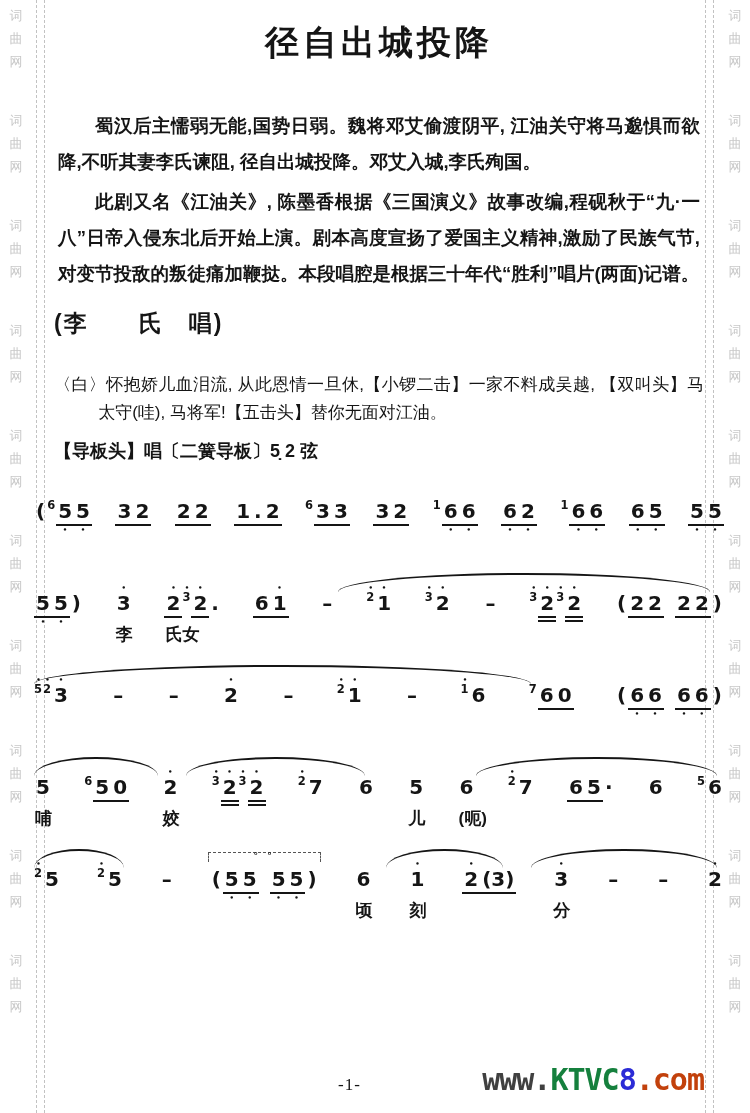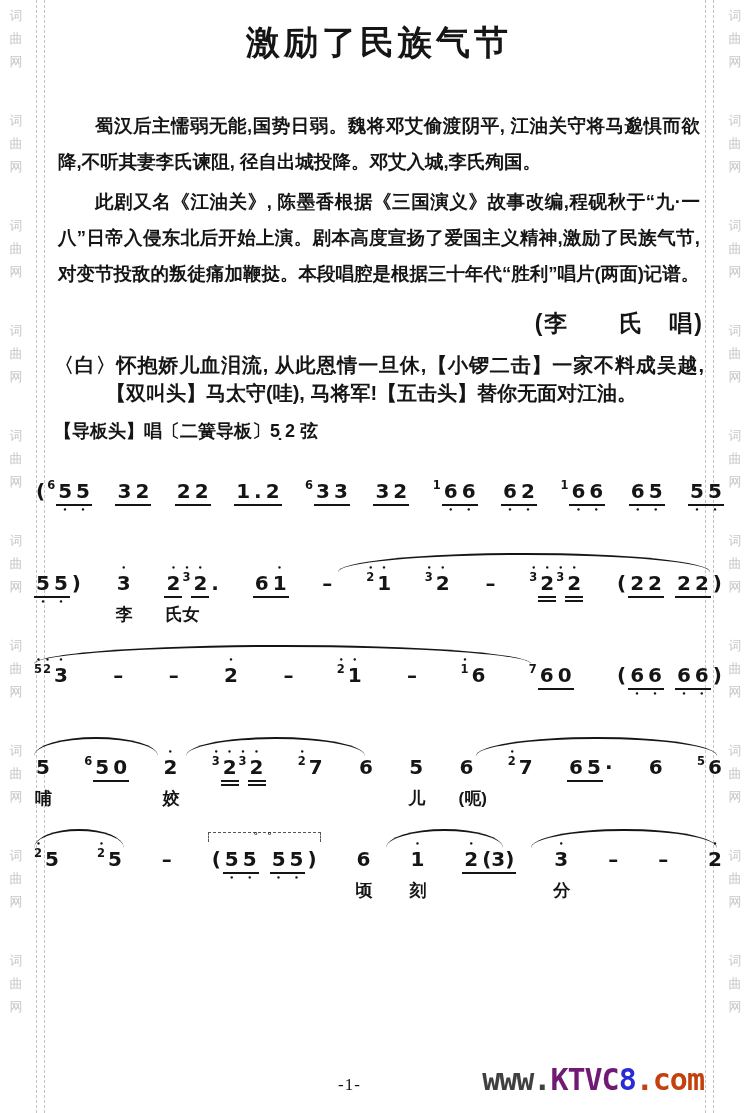--- a/index.html
+++ b/index.html
@@ -17,22 +17,22 @@
   .wmgap{height:36px;}
   
   .content{position:absolute;left:54px;right:46px;top:0;}
   .collection-title{margin-top:20px;text-align:center;font-size:34px;font-weight:700;
         letter-spacing:4px;font-family:"Liberation Serif",serif;}
   .piece-title{margin-top:22px;text-align:center;font-size:38px;font-weight:700;
         letter-spacing:0.5em;text-indent:0.5em;font-family:"Liberation Serif",serif;}
   .intro p{margin:4px;font-size:18.5px;line-height:36px;font-weight:700;
         text-align:justify;text-indent:2em;}
   .intro p.first{margin-top:42px;}
-  .singer-heading{margin-top:16px;text-align:right;font-size:23px;font-weight:700;letter-spacing:2px;}
-  .spoken{margin-top:12px;font-size:20px;line-height:28px;font-weight:700;
+  .singer-heading{margin-top:16px;text-align:left;font-size:23px;font-weight:700;letter-spacing:2px;}
+  .spoken{margin-top:32px;font-size:17px;line-height:28px;font-weight:400;
         padding-left:2.6em;text-indent:-2.6em;text-align:justify;}
   .banshi{margin-top:12px;font-size:18px;font-weight:700;}
   
   .music{margin:10px -20px 0 -20px;}
   .mline{position:relative;height:92px;}
   .mrow{display:flex;justify-content:space-between;align-items:baseline;padding-top:26px;}
   .mgroup{position:relative;white-space:nowrap;font-weight:700;font-size:20px;
         font-family:"DejaVu Sans",sans-serif;}
   .tok{position:relative;display:inline-block;text-align:center;padding:0 2px 2px 2px;line-height:1.05;}
   .grace{font-size:11.5px;position:relative;top:-9px;padding:0 1px 0 0;}
@@ -143,21 +143,21 @@
       <div class="wmchar">曲</div>
       <div class="wmchar">网</div>
       <div class="wmgap"></div>
       <div class="wmchar">词</div>
       <div class="wmchar">曲</div>
       <div class="wmchar">网</div>
       <div class="wmgap"></div>
     </div>
 
   <div class="content">
-    <div class="collection-title">激励了民族气节</div>
+    <div class="collection-title">径自出城投降</div>
 
     <div class="intro">
       <p class="first">蜀汉后主懦弱无能,国势日弱。魏将邓艾偷渡阴平, 江油关守将马邈惧而欲降,不听其妻李氏谏阻, 径自出城投降。邓艾入城,李氏殉国。</p>
       <p>此剧又名《江油关》, 陈墨香根据《三国演义》故事改编,程砚秋于“九·一八”日帝入侵东北后开始上演。剧本高度宣扬了爱国主义精神,激励了民族气节,对变节投敌的叛徒痛加鞭挞。本段唱腔是根据三十年代“胜利”唱片(两面)记谱。</p>
     </div>
 
     <div class="singer-heading">(李　　氏　唱)</div>
 
     <div class="spoken">〈白〉怀抱娇儿血泪流, 从此恩情一旦休,【小锣二击】一家不料成吴越, 【双叫头】马太守(哇), 马将军!【五击头】替你无面对江油。</div>
 
@@ -243,15 +243,15 @@
             <div class="mgroup"><span class="tok oa">3</span><div class="mlyric">分</div></div>
             <div class="mgroup"><span class="tok">–</span></div>
             <div class="mgroup"><span class="tok">–</span></div>
             <div class="mgroup"><span class="tok oa">2</span></div>
           </div>
         </div>
       </div>
   </div>
 
   <div class="page-number">-1-</div>
-  <div class="site-watermark"><span style="color: #404040;">www.</span><span style="color: #701a75;">KTVC</span><span style="color: rgb(43, 43, 214);">8</span><span style="color: #c2410c;">.com</span></div>
+  <div class="site-watermark"><span style="color: #404040;">www.</span><span style="color: #15803d;">KTVC</span><span style="color: rgb(43, 43, 214);">8</span><span style="color: #c2410c;">.com</span></div>
 
 </div>
 
 </body></html>

